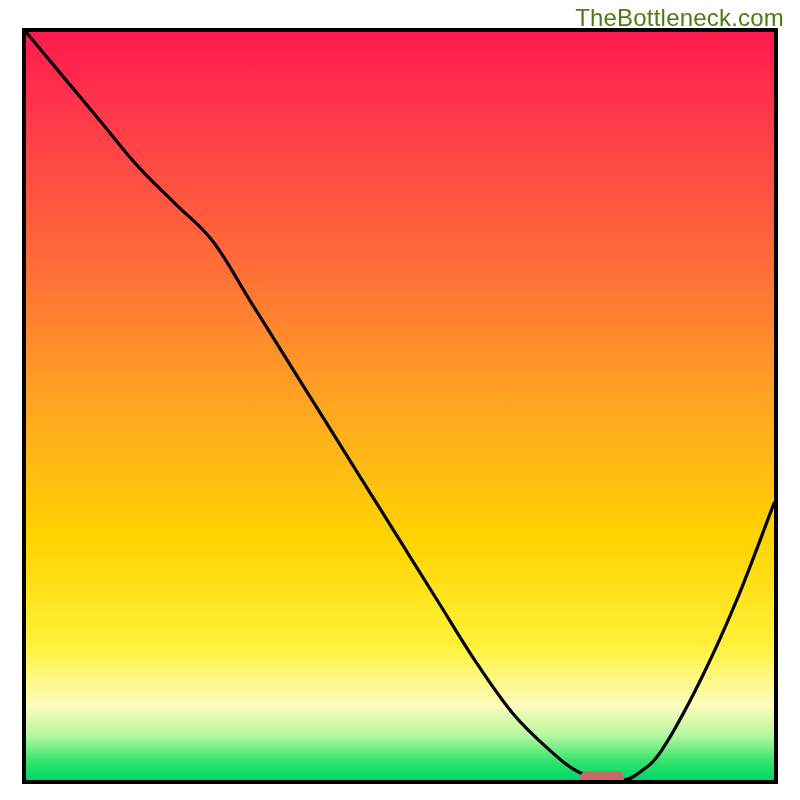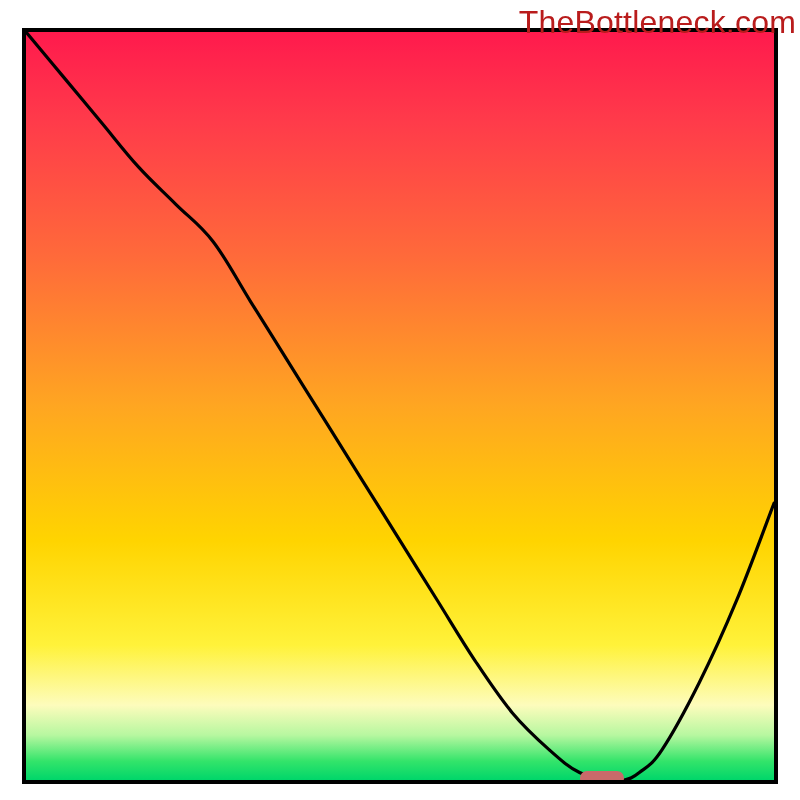--- a/index.html
+++ b/index.html
@@ -11,23 +11,23 @@
     font-family: Arial, Helvetica, sans-serif;
   }
   .wrap {
     position: relative;
     width: 800px;
     height: 800px;
   }
   .watermark {
     position: absolute;
     top: 4px;
-    right: 4px;
-    color: #b91c1c;
-    font-size: 32px;
+    right: 16px;
+    color: #4d7c0f;
+    font-size: 24px;
     font-weight: 500;
     letter-spacing: 0.2px;
     z-index: 5;
   }
   .plot {
     position: absolute;
     left: 22px;
     top: 28px;
     width: 756px;
     height: 756px;

